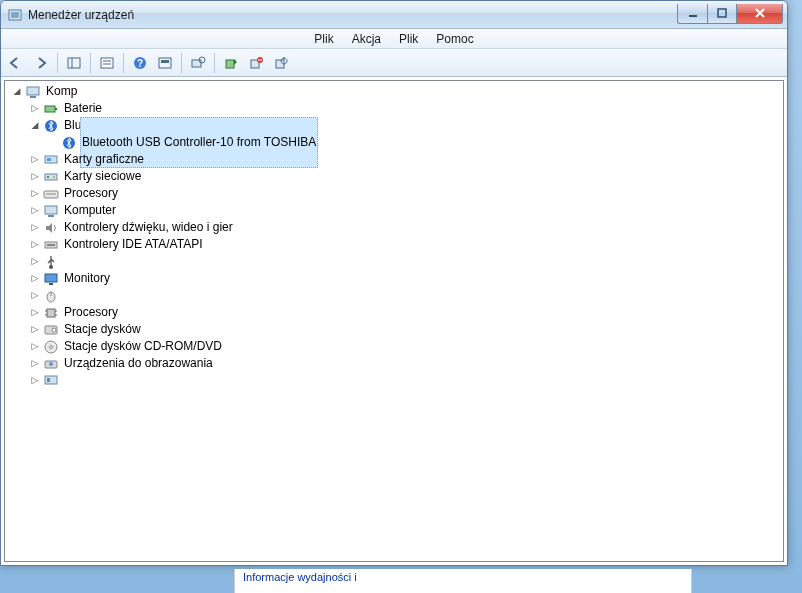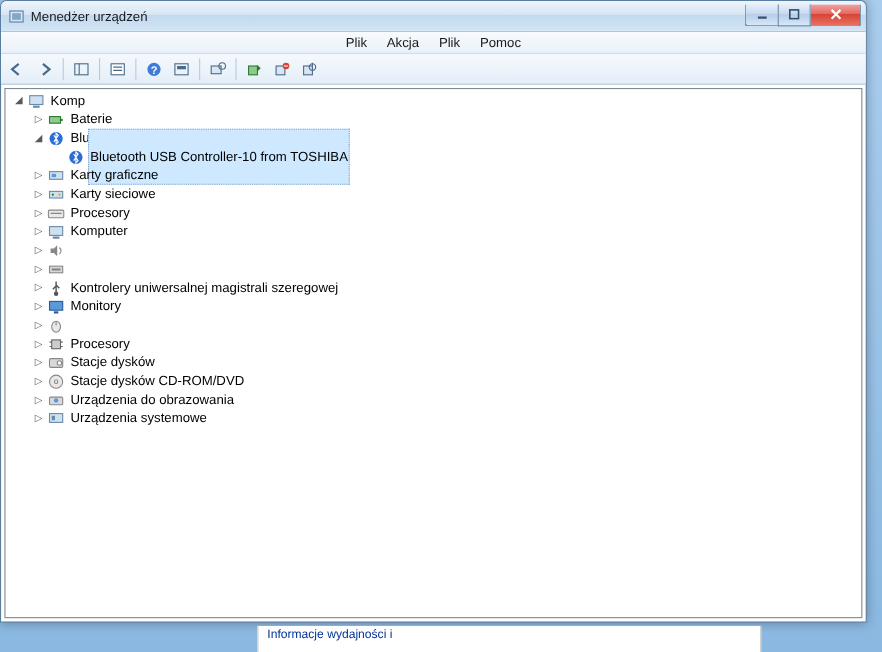--- a/index.html
+++ b/index.html
@@ -356,43 +356,44 @@
             </li>
           <li>
               <div class="node">
             <span class="expander">▷</span>
             <span class="node-icon">
                   <svg width="16" height="16">
                     <path d="M3 6 L6 6 L9 3 L9 13 L6 10 L3 10 Z" fill="#888"></path>
                     <path d="M11 5 Q14 8 11 11" fill="none" stroke="#888"></path>
                   </svg>
                 </span>
+            <span class="node-label">Kontrolery dźwięku, wideo i gier</span>
           </div>
             </li>
           <li>
               <div class="node">
             <span class="expander">▷</span>
             <span class="node-icon">
                   <svg width="16" height="16">
                     <rect x="2" y="5" width="12" height="6" fill="#d9d9d9" stroke="#888"></rect>
                     <rect x="4" y="7" width="8" height="2" fill="#888"></rect>
                   </svg>
                 </span>
+            <span class="node-label">Kontrolery IDE ATA/ATAPI</span>
           </div>
             </li>
           <li>
               <div class="node">
             <span class="expander">▷</span>
             <span class="node-icon">
                   <svg width="16" height="16">
                     <path d="M8 2 L8 13 M8 6 L5 9 M8 5 L11 8" fill="none" stroke="#555" stroke-width="1.3"></path>
                     <circle cx="8" cy="13" r="2" fill="#555"></circle>
                   </svg>
                 </span>
-            <span class="node-label">Kontrolery uniwersalnej magistrali szeregowej</span>
           </div>
             </li>
           <li>
               <div class="node">
             <span class="expander">▷</span>
             <span class="node-icon">
                   <svg width="16" height="16">
                     <rect x="2" y="3" width="12" height="8" fill="#5a9ada" stroke="#2a5a9a"></rect>
                     <rect x="6" y="12" width="4" height="2" fill="#2a5a9a"></rect>
                   </svg>
@@ -464,21 +465,20 @@
             </li>
           <li>
               <div class="node">
             <span class="expander">▷</span>
             <span class="node-icon">
                   <svg width="16" height="16">
                     <rect x="2" y="3" width="12" height="8" fill="#cfe0ee" stroke="#6a8aaa"></rect>
                     <rect x="4" y="5" width="3" height="4" fill="#6a8aaa"></rect>
                   </svg>
                 </span>
-            <span class="node-label">Urządzenia systemowe</span>
           </div>
             </li>
         </ul>
       </li>
     </ul>
   </div>
 </div>
 
 <div class="behind">
   <span>Informacje wydajności i</span>

